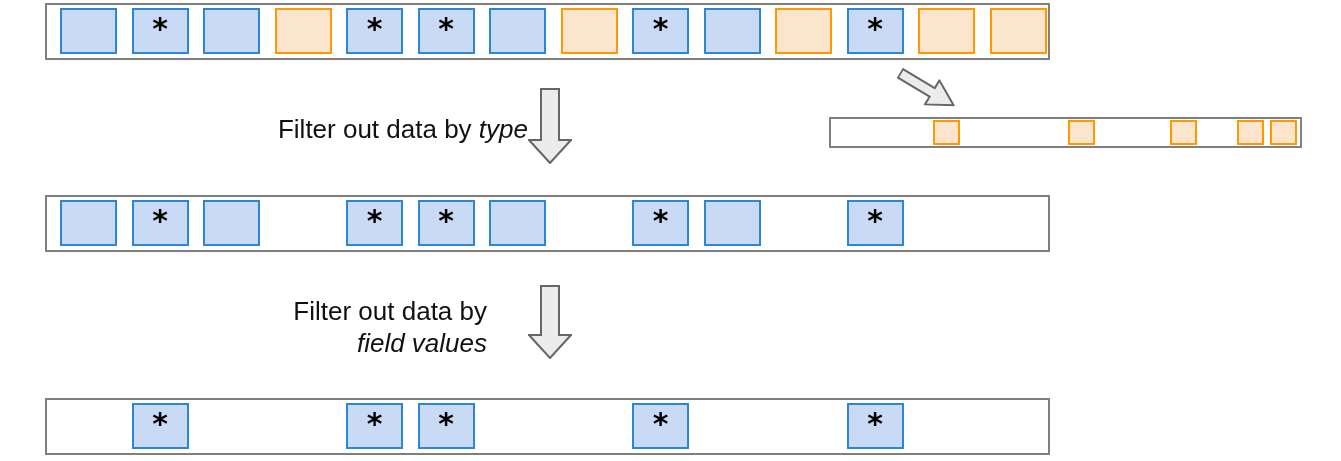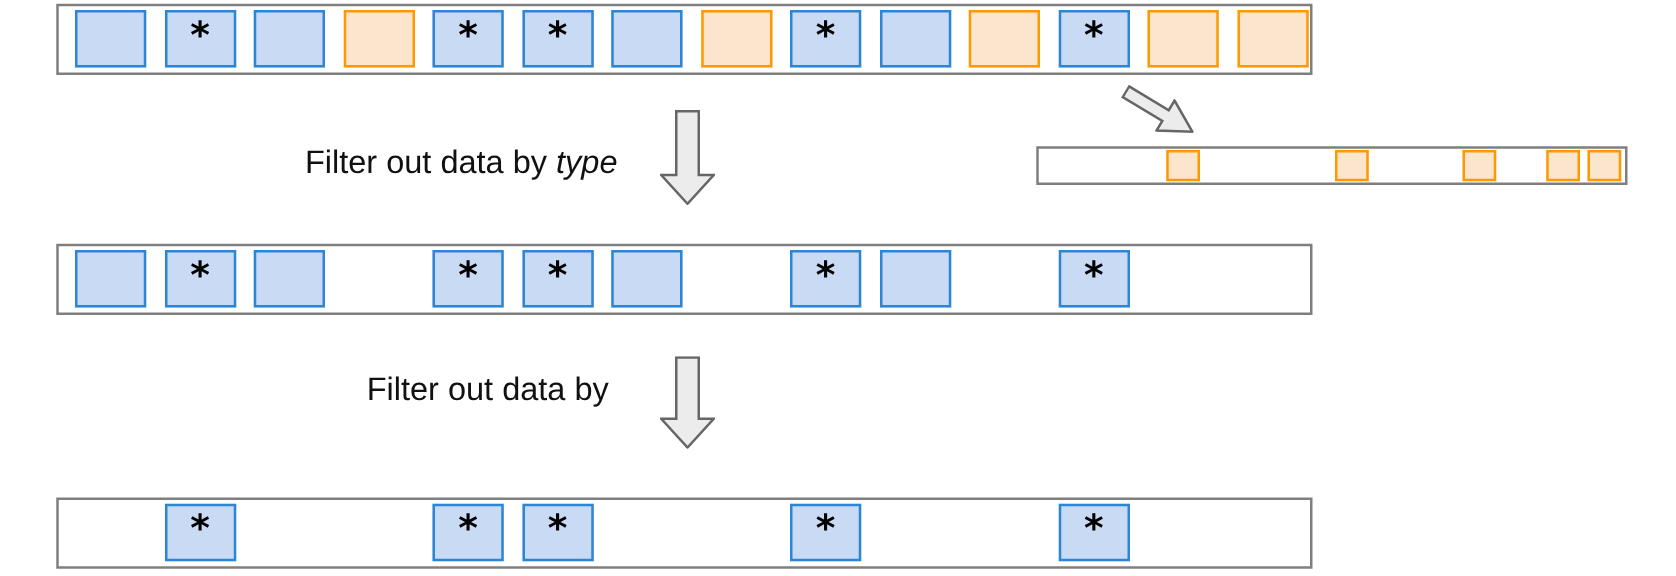--- a/index.html
+++ b/index.html
@@ -27,21 +27,21 @@
     color:var(--star-color,#000);line-height:30px;transform:translateY(-2px);
   }
   .mini-sq{
     position:absolute;box-sizing:border-box;top:1px;width:27px;height:25px;
     background:var(--orange-fill,#fce5cd);border:2px solid var(--orange-border,#ff9900);
   }
   .label{
     position:absolute;font-size:26px;line-height:32px;text-align:right;white-space:nowrap;
   }
   .label i{font-style:italic;}
-  .label-type{top:113px;right:847px;}
+  .label-type{top:113px;right:813px;}
   .label-values{top:295px;right:854px;}
   .arrow{position:absolute;}
   .arrow-down-1{left:528px;top:88px;}
   .arrow-down-2{left:528px;top:285px;}
   .arrow-diag{left:894px;top:74px;transform:rotate(31deg);transform-origin:50% 50%;}
   .arrow polygon{
     fill:var(--arrow-fill,#ececec);stroke:var(--arrow-border,#666666);
     stroke-width:2;stroke-linejoin:miter;
   }
 </style>
@@ -117,20 +117,21 @@
         <span class="star">*</span>
       </div>
       <div class="sq blue" style="left: 656.5px;"></div>
       <div class="sq blue" style="left: 799.5px;">
         <span class="star">*</span>
       </div>
     </div>
 
   <div class="label label-values">
     <span>Filter out data by</span><br>
+    <i>field values</i>
   </div>
   <div class="arrow arrow-down-2">
     <svg width="44" height="74" viewBox="0 0 44 74">
       <polygon points="13,1 31,1 31,50 43,50 22,73 1,50 13,50"></polygon>
     </svg>
   </div>
 
   <div class="tray tray-main tray-values">
       <div class="sq blue" style="left: 84.5px;">
         <span class="star">*</span>

